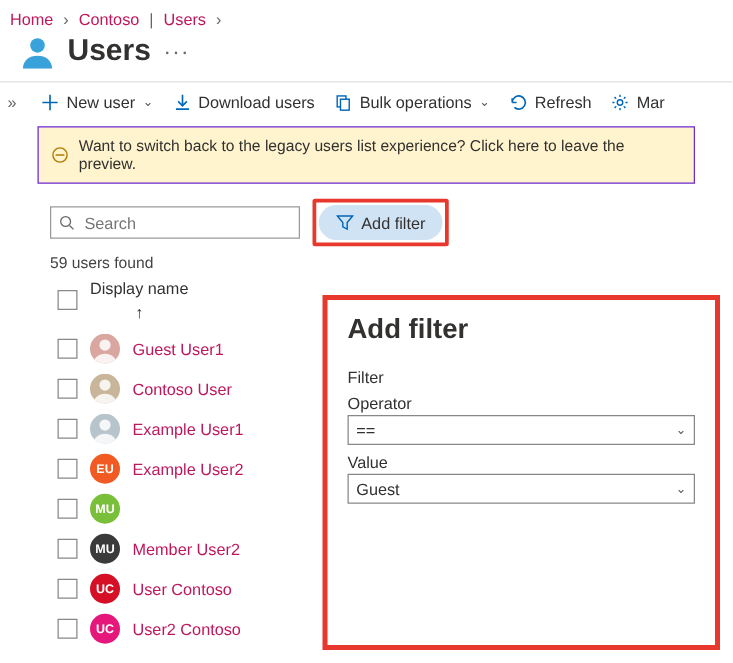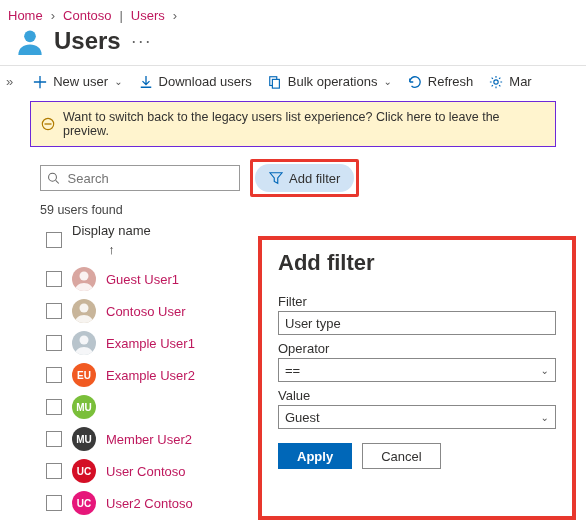--- a/index.html
+++ b/index.html
@@ -330,34 +330,27 @@
       <div class="avatar" style="background:#e6177a">UC</div>
       <a class="link">User2 Contoso</a>
     </div>
   </div>
 
 <div class="panel-wrap">
   <div class="panel">
     <h2>Add filter</h2>
 
     <div class="flabel">Filter</div>
-    <div class="finput">
-      <span>User type</span>
-    </div>
 
     <div class="flabel">Operator</div>
     <div class="finput">
       <span>==</span>
       <span class="chev">⌄</span>
     </div>
 
     <div class="flabel">Value</div>
     <div class="finput">
       <span>Guest</span>
       <span class="chev">⌄</span>
     </div>
 
-    <div class="btnrow">
-      <div class="btn primary">Apply</div>
-      <div class="btn">Cancel</div>
-    </div>
   </div>
 </div>
 
 </body></html>

